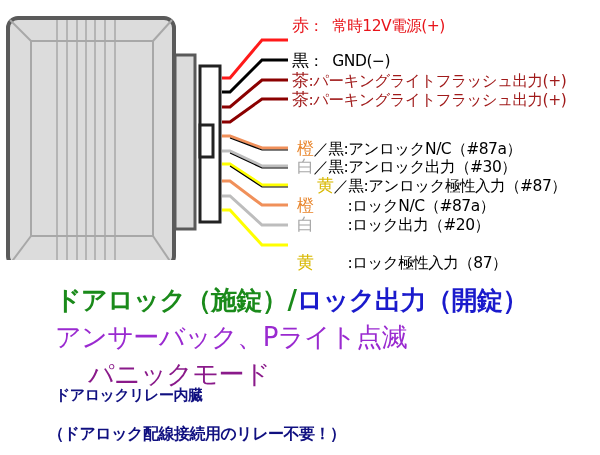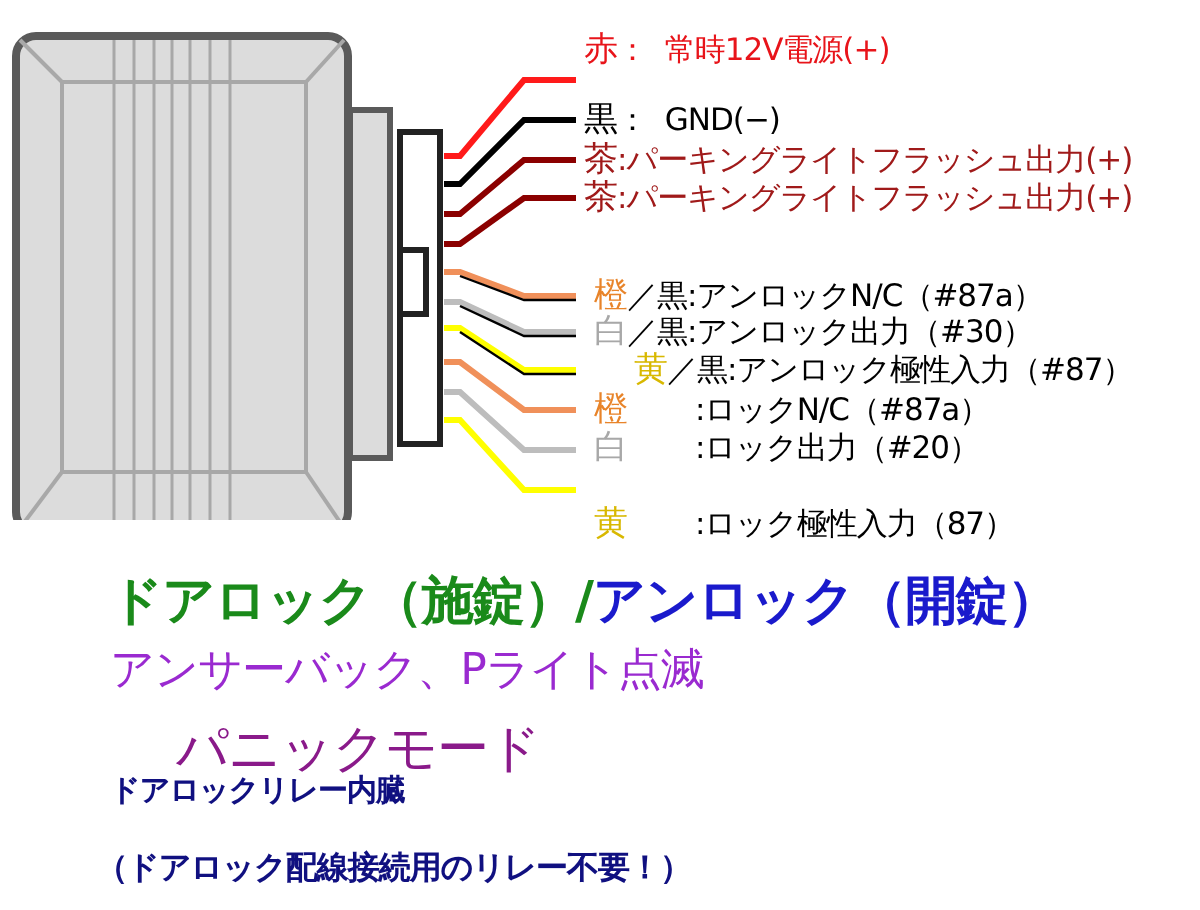--- a/index.html
+++ b/index.html
@@ -3,21 +3,21 @@
 <meta charset="utf-8">
 <style>
   html, body { margin: 0; padding: 0; background: #ffffff; }
   body { width: 600px; height: 455px; position: relative; overflow: hidden;
          font-family: "DejaVu Sans", sans-serif; }
   #diagram { position: absolute; left: 0; top: 0; width: 600px; height: 260px; }
   .wire-label { position: absolute; font-size: 15.5px; line-height: 18px; white-space: nowrap; letter-spacing: -0.5px; }
   .wire-label .color { font-size: 17px; }
   .headline { position: absolute; left: 55px; font-weight: bold; white-space: nowrap; letter-spacing: -0.5px; }
   #h1 { top: 283px; font-size: 26px; }
-  #h2 { top: 320px; font-size: 22px; font-weight: bold; text-align: center; }
+  #h2 { top: 320px; font-size: 26px; font-weight: bold; text-align: center; }
   #h3 { top: 357px; font-size: 26px; margin-left: 33px; }
   #h4 { top: 386px; font-size: 15px; }
   #h5 { top: 424px; font-size: 16px; font-weight: bold; }
 </style>
 </head>
 <body>
 
 <svg id="diagram" width="600" height="260" viewBox="0 0 600 260">
 
   <g>
@@ -85,18 +85,18 @@
   <span class="color" style="color:#e8842a">橙</span><span style="display:inline-block;width:34px"></span><span>:</span><span>ロックN/C（#87a）</span>
 </div>
 <div class="wire-label" style="left:297px; top:215px;">
   <span class="color" style="color:#a8a8a8">白</span><span style="display:inline-block;width:34px"></span><span>:</span><span>ロック出力（#20）</span>
 </div>
 <div class="wire-label" style="left:297px; top:253px;">
   <span class="color" style="color:#d8b800">黄</span><span style="display:inline-block;width:34px"></span><span>:</span><span>ロック極性入力（87）</span>
 </div>
 
 <div id="h1" class="headline">
-  <span style="color:#1a8a1a">ドアロック（施錠）</span><span style="color:#1a8a1a">/</span><span style="color:#1a1acc">アンロック（開錠）</span>
+  <span style="color:#1a8a1a">ドアロック（施錠）</span><span style="color:#1a8a1a">/</span><span style="color:#1a1acc">ロック出力（開錠）</span>
 </div>
 <div id="h2" class="headline" style="color:#9a2ad0; font-weight:normal;">アンサーバック、Pライト点滅</div>
 <div id="h3" class="headline" style="color:#8a1a8a; font-weight:normal;">パニックモード</div>
 <div id="h4" class="headline" style="color:#101080;">ドアロックリレー内臓</div>
 <div id="h5" class="headline" style="color:#101080; left:48px;">（ドアロック配線接続用のリレー不要！）</div>
 
 </body></html>

